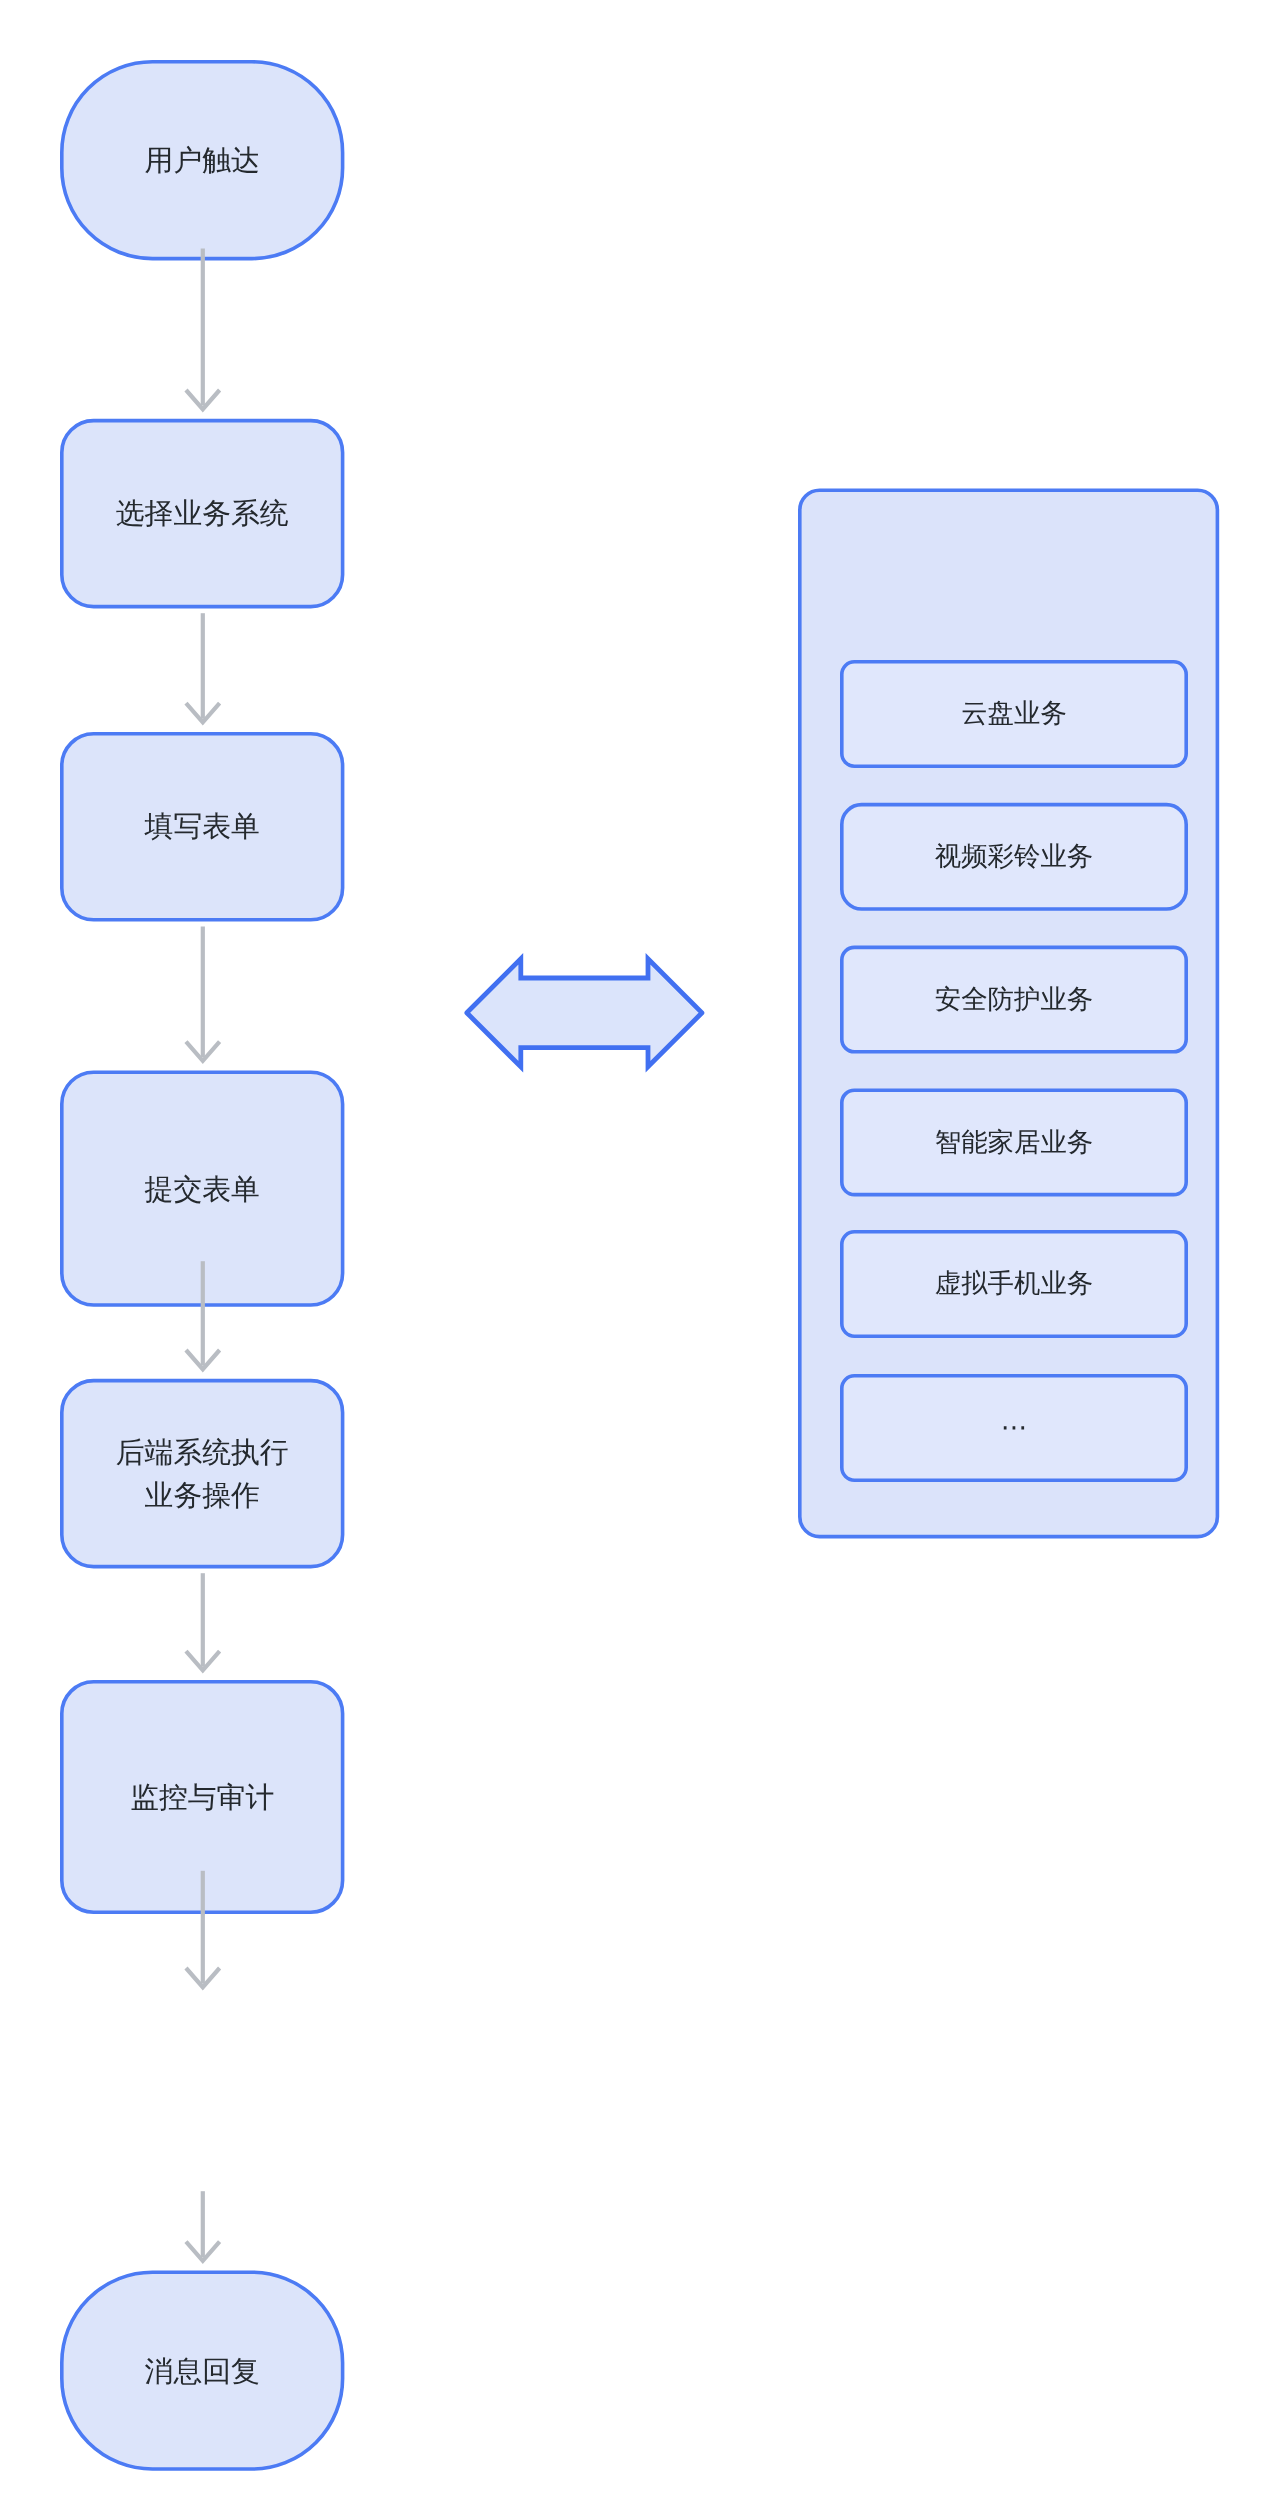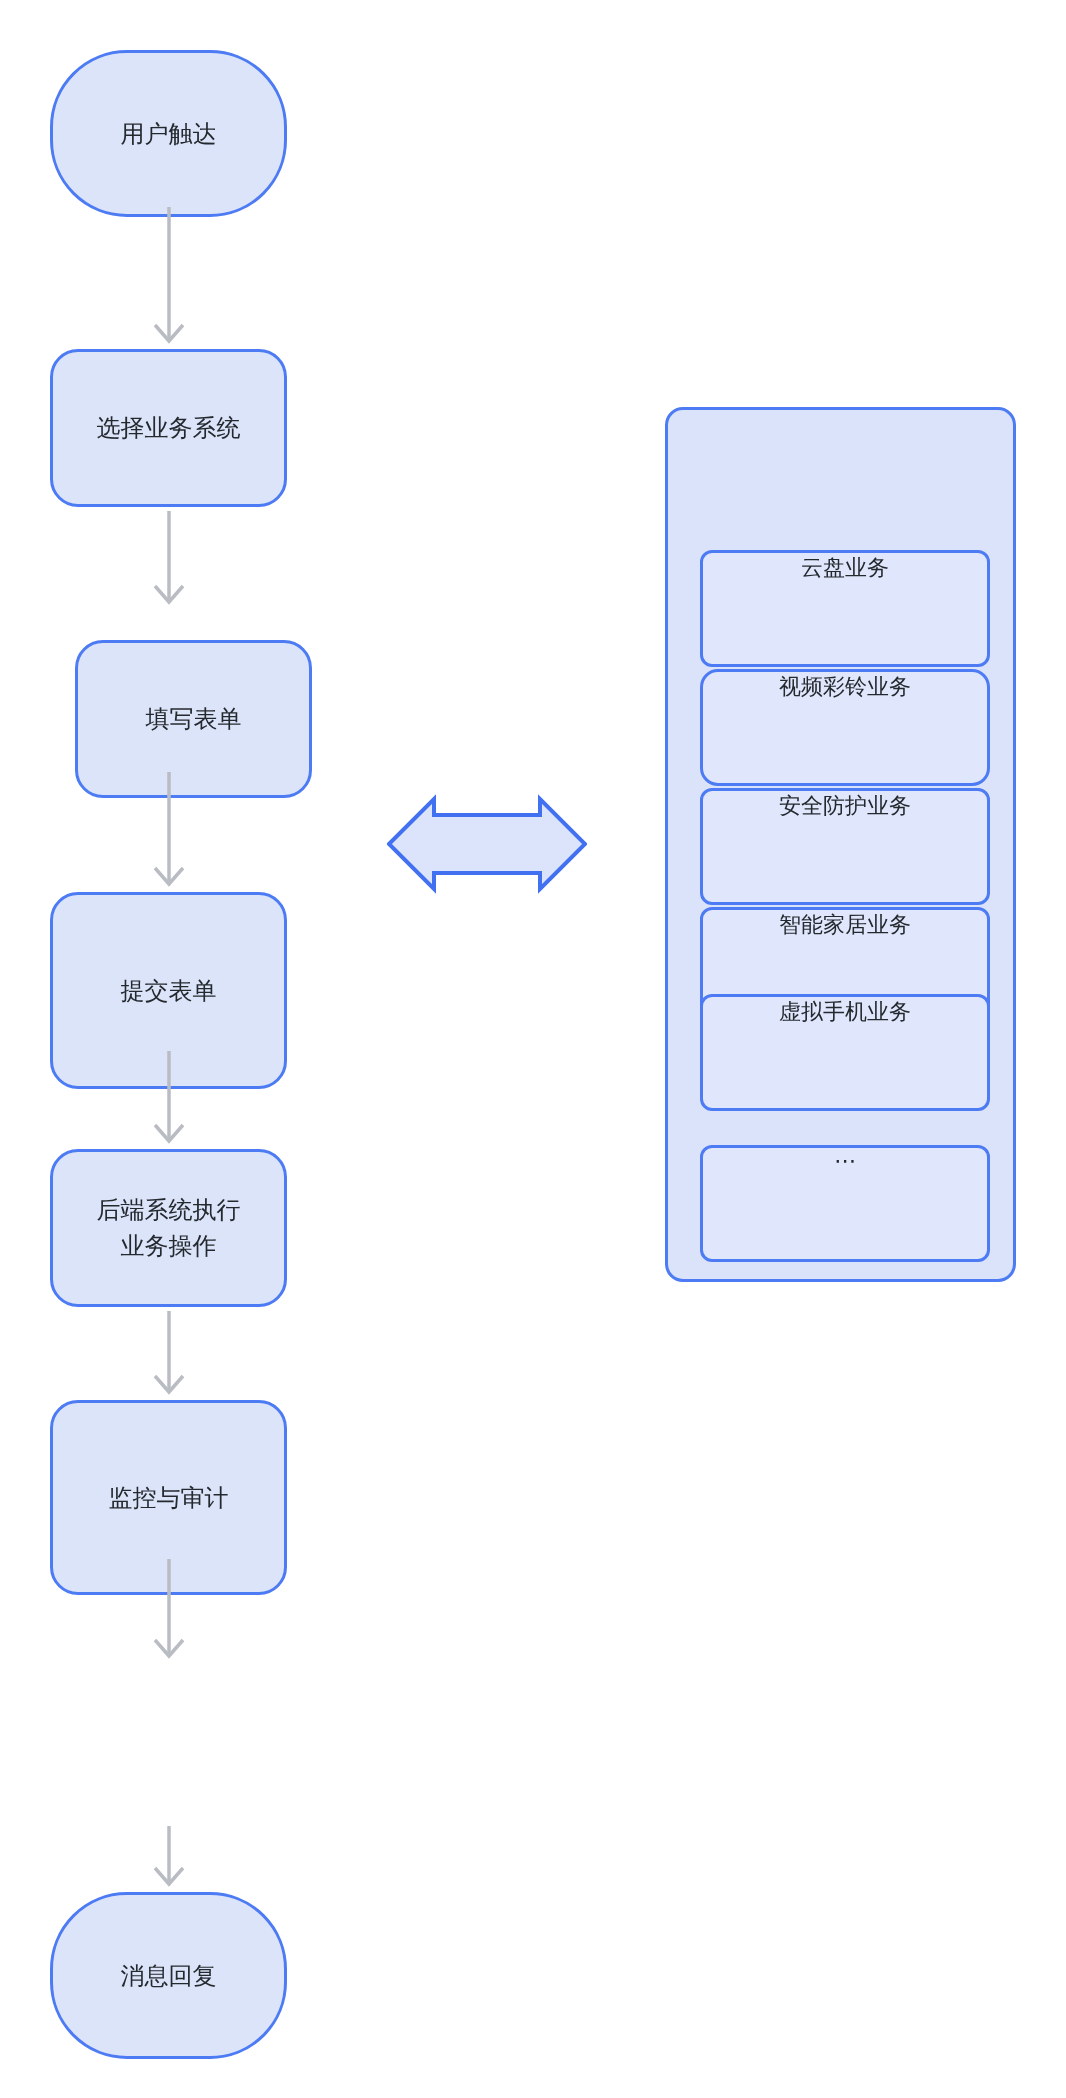--- a/index.html
+++ b/index.html
@@ -20,21 +20,21 @@
     border:3px solid var(--node-border,#4c7bf4);
     display:flex;align-items:center;justify-content:center;
     text-align:center;
     font-size:24px;line-height:1.5;
     white-space:pre-line;
   }
   .node.terminal{border-radius:77px;height:167px;}
   .node.process{border-radius:28px;height:158px;}
   #node-start{top:50px;}
   #node-select{top:349px;}
-  #node-fill{top:640px;margin-left:25px;}
+  #node-fill{top:610px;}
   #node-submit{top:892px;height:197px;}
   #node-backend{top:1149px;}
   #node-monitor{top:1400px;height:195px;}
   #node-notify{top:1664px;}
   #node-end{top:1892px;}
   
   .varrow{position:absolute;left:149px;width:40px;overflow:visible;}
   .varrow line,.varrow polyline{
     stroke:var(--arrow,#b9bdc3);
     stroke-width:3.5;
@@ -57,34 +57,34 @@
     border:3px solid var(--node-border,#4c7bf4);
     border-radius:18px;
   }
   #panel-title{
     position:absolute;top:20px;left:0;right:0;
     text-align:center;
     font-size:23px;
   }
   .panel-item{
     position:absolute;
-    left:32px;width:290px;height:117px;
+    left:32px;width:290px;height:90px;
     box-sizing:border-box;
     background:var(--inner-fill,#e0e7fc);
     border:3px solid var(--node-border,#4c7bf4);
     border-radius:12px;
-    display:flex;justify-content:center;
+    display:flex;align-items:center;justify-content:center;
     text-align:center;
     font-size:22px;
   }
   #item-0{top:140px;}
   #item-1{top:259px;border-radius:18px;}
   #item-2{top:378px;}
   #item-3{top:497px;}
-  #item-4{top:584px;}
+  #item-4{top:615px;}
   #item-5{top:735px;}
 </style>
 </head>
 <body>
 
 <div id="canvas" style="--bg: #ffffff; --node-border: #4c7bf4; --node-fill: #dce4fa; --panel-fill: #dbe3fa; --inner-fill: #e0e7fc; --arrow: #b9bdc3; --darrow-stroke: #4170f1; --darrow-fill: #dbe4fb; --text: #24292e;">
 
   <div class="node terminal" id="node-start">
     <span>用户触达</span>
   </div>

